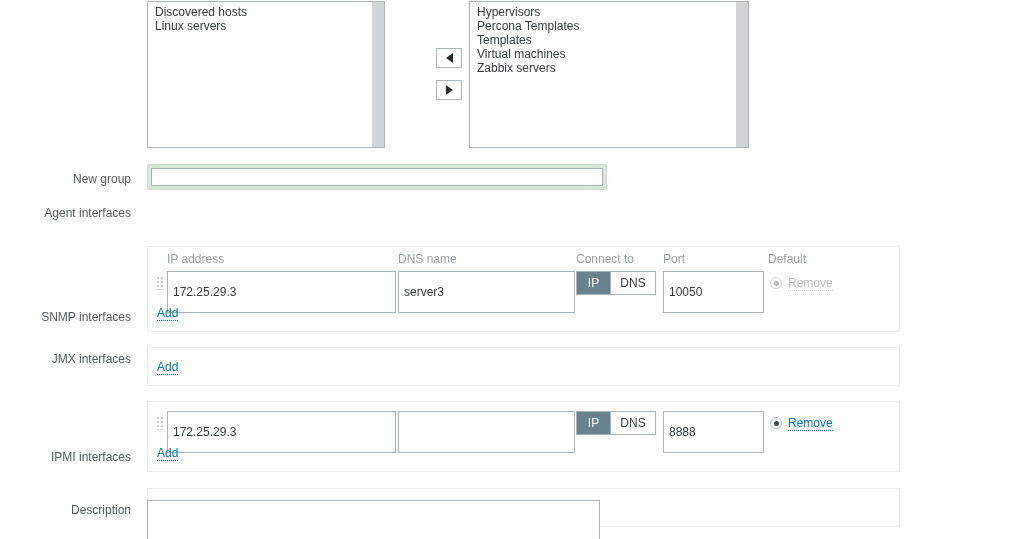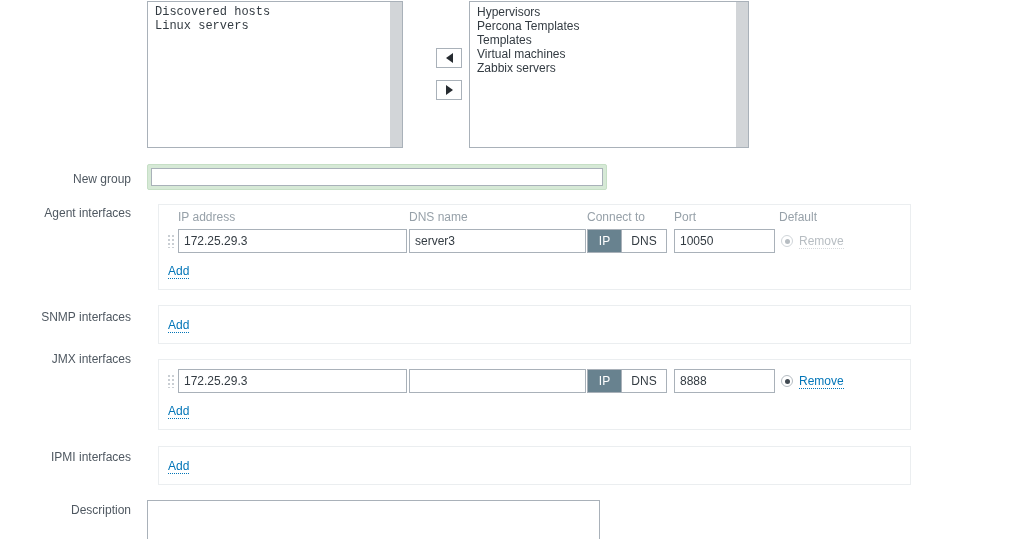--- a/index.html
+++ b/index.html
@@ -40,21 +40,21 @@
     box-sizing: border-box;
   }
   .opt {
     font-size: 12px;
     line-height: 14px;
     color: #333b42;
     white-space: nowrap;
     padding-left: 1px;
   }
 
-  #left-list  { left: 147px; top: 1px;  width: 256px; height: 147px; font-family: Liberation Mono, monospace; }
+  #left-list  { left: 147px; top: 1px;  width: 238px; height: 147px; }
   #right-list { left: 469px; top: 1px;  width: 280px; height: 147px; text-decoration: underline; }
 
   
   .arrow-btn {
     position: absolute;
     width: 26px;
     height: 20px;
     box-sizing: border-box;
     background: #ffffff;
     border: 1px solid #a9b1b9;
@@ -105,25 +105,26 @@
     font-family: "Liberation Sans", sans-serif;
     font-size: 12px;
     color: #333b42;
     padding: 0 4px;
     outline: none;
   }
 
   
   .panel {
     position: absolute;
-    left: 158px;
+    left: 147px;
     width: 753px;
     box-sizing: border-box;
     background: #ffffff;
     border: 1px solid #ebeef0;
+    margin-top: 42px;
   }
 
   .col-head {
     position: absolute;
     font-size: 12px;
     color: #97a1a9;
     white-space: nowrap;
   }
 
   .grip {
@@ -133,21 +134,21 @@
     background-image:
       radial-gradient(#c9ced3 0.9px, transparent 1px);
     background-size: 4px 4px;
     background-position: 0 0;
     cursor: move;
   }
 
   .txt {
     position: absolute;
     box-sizing: border-box;
-    height: 24px;
+    height: 42px;
     border: 1px solid #a9b1b9;
     background: #ffffff;
     font-family: "Liberation Sans", sans-serif;
     font-size: 12px;
     color: #333b42;
     padding: 0 5px;
     outline: none;
   }
 
   .seg {

